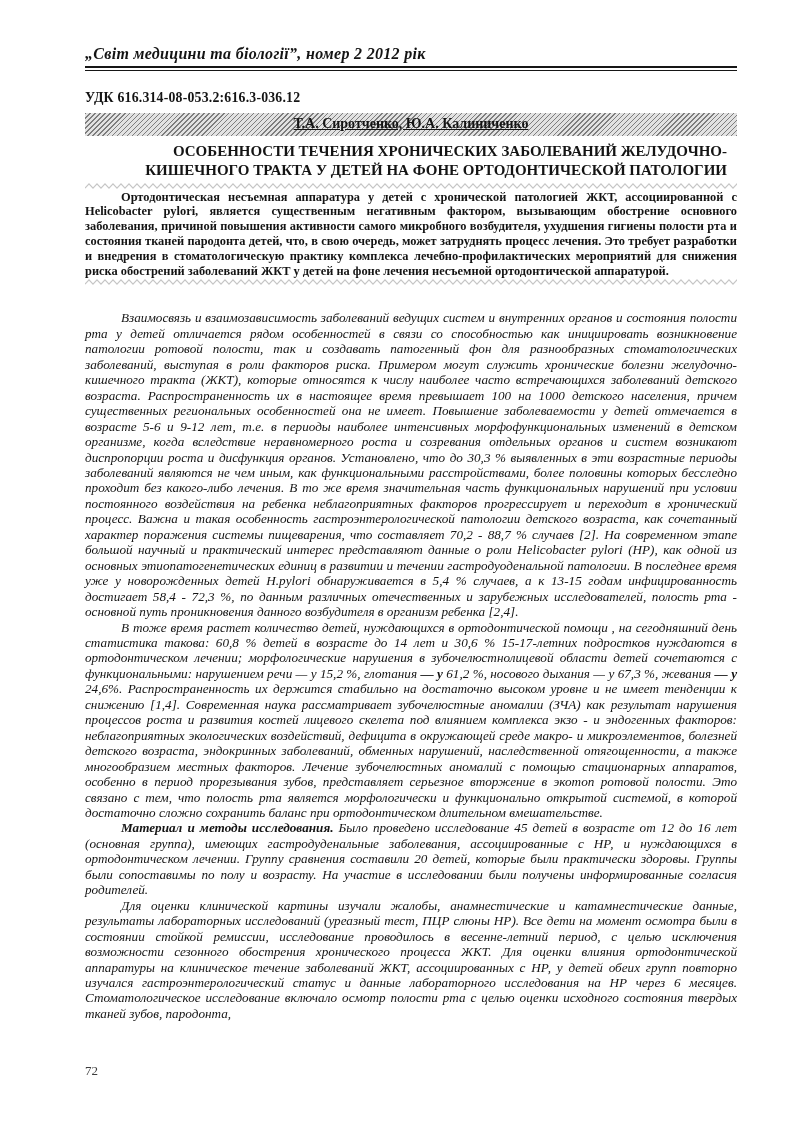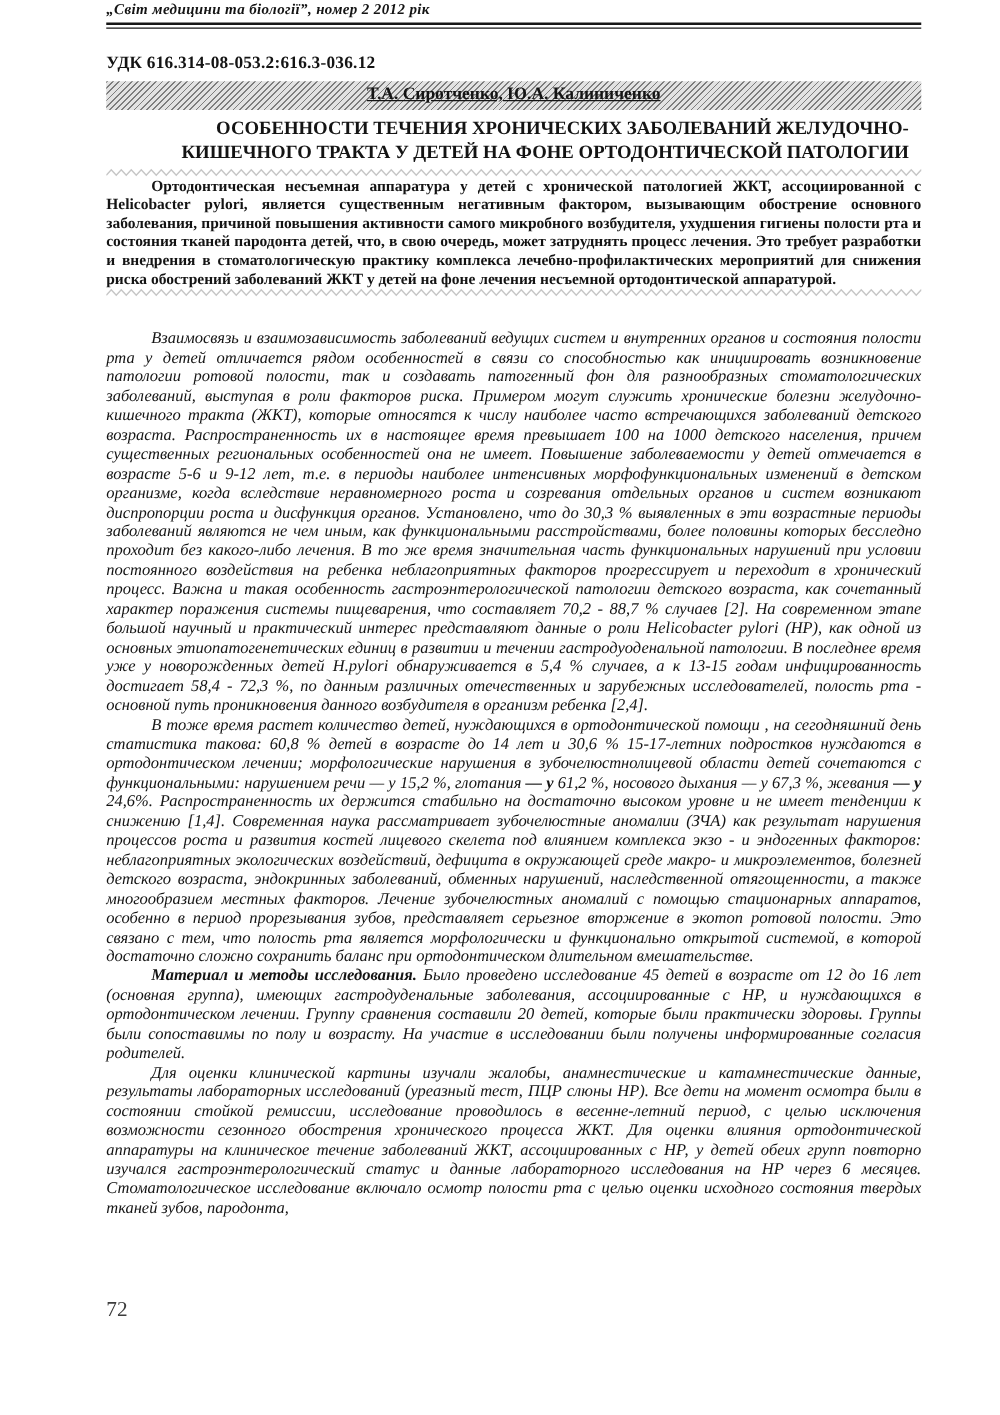--- a/index.html
+++ b/index.html
@@ -5,21 +5,21 @@
   html,body{margin:0;padding:0;}
   body{
     width:800px;height:1132px;background:#ffffff;
     font-family:"Liberation Serif", serif;color:#141414;
     -webkit-font-smoothing:antialiased;
   }
   .page{position:relative;width:800px;height:1132px;overflow:hidden;background:#fff;}
   .content{position:absolute;left:85px;top:0;width:652px;}
 
   .journal-header{
-    font-size:12px;font-weight:bold;font-style:italic;
+    padding-top:45px;font-size:16px;font-weight:bold;font-style:italic;
     letter-spacing:.3px;white-space:nowrap;
   }
   .header-rule{
     margin-top:3px;height:1.5px;
     border-top:2.5px solid #161616;border-bottom:1px solid #161616;
   }
   .udc{margin-top:19px;font-size:13.8px;font-weight:bold;letter-spacing:.2px;}
 
   .authors-hatch{
     margin-top:7px;padding:2px 0 3px;
@@ -43,22 +43,22 @@
   .keywords{margin:0;}
 
   #body-paragraphs{margin-top:24px;font-style:italic;}
   .body-para{
     margin:0;font-size:13.2px;line-height:15.45px;
     text-align:justify;text-indent:36px;
   }
   .body-para b{font-weight:bold;}
 
   .page-number{
-    position:absolute;left:85px;top:1038px;
-    font-size:17px;color:#3c3c3c;
+    position:absolute;left:85px;top:1063px;
+    font-size:13px;color:#3c3c3c;
   }
 </style>
 </head>
 <body>
 
 <div class="page">
   <div class="content">
 
     <div class="journal-header">„Світ медицини та біології”, номер 2 2012 рік</div>
 

